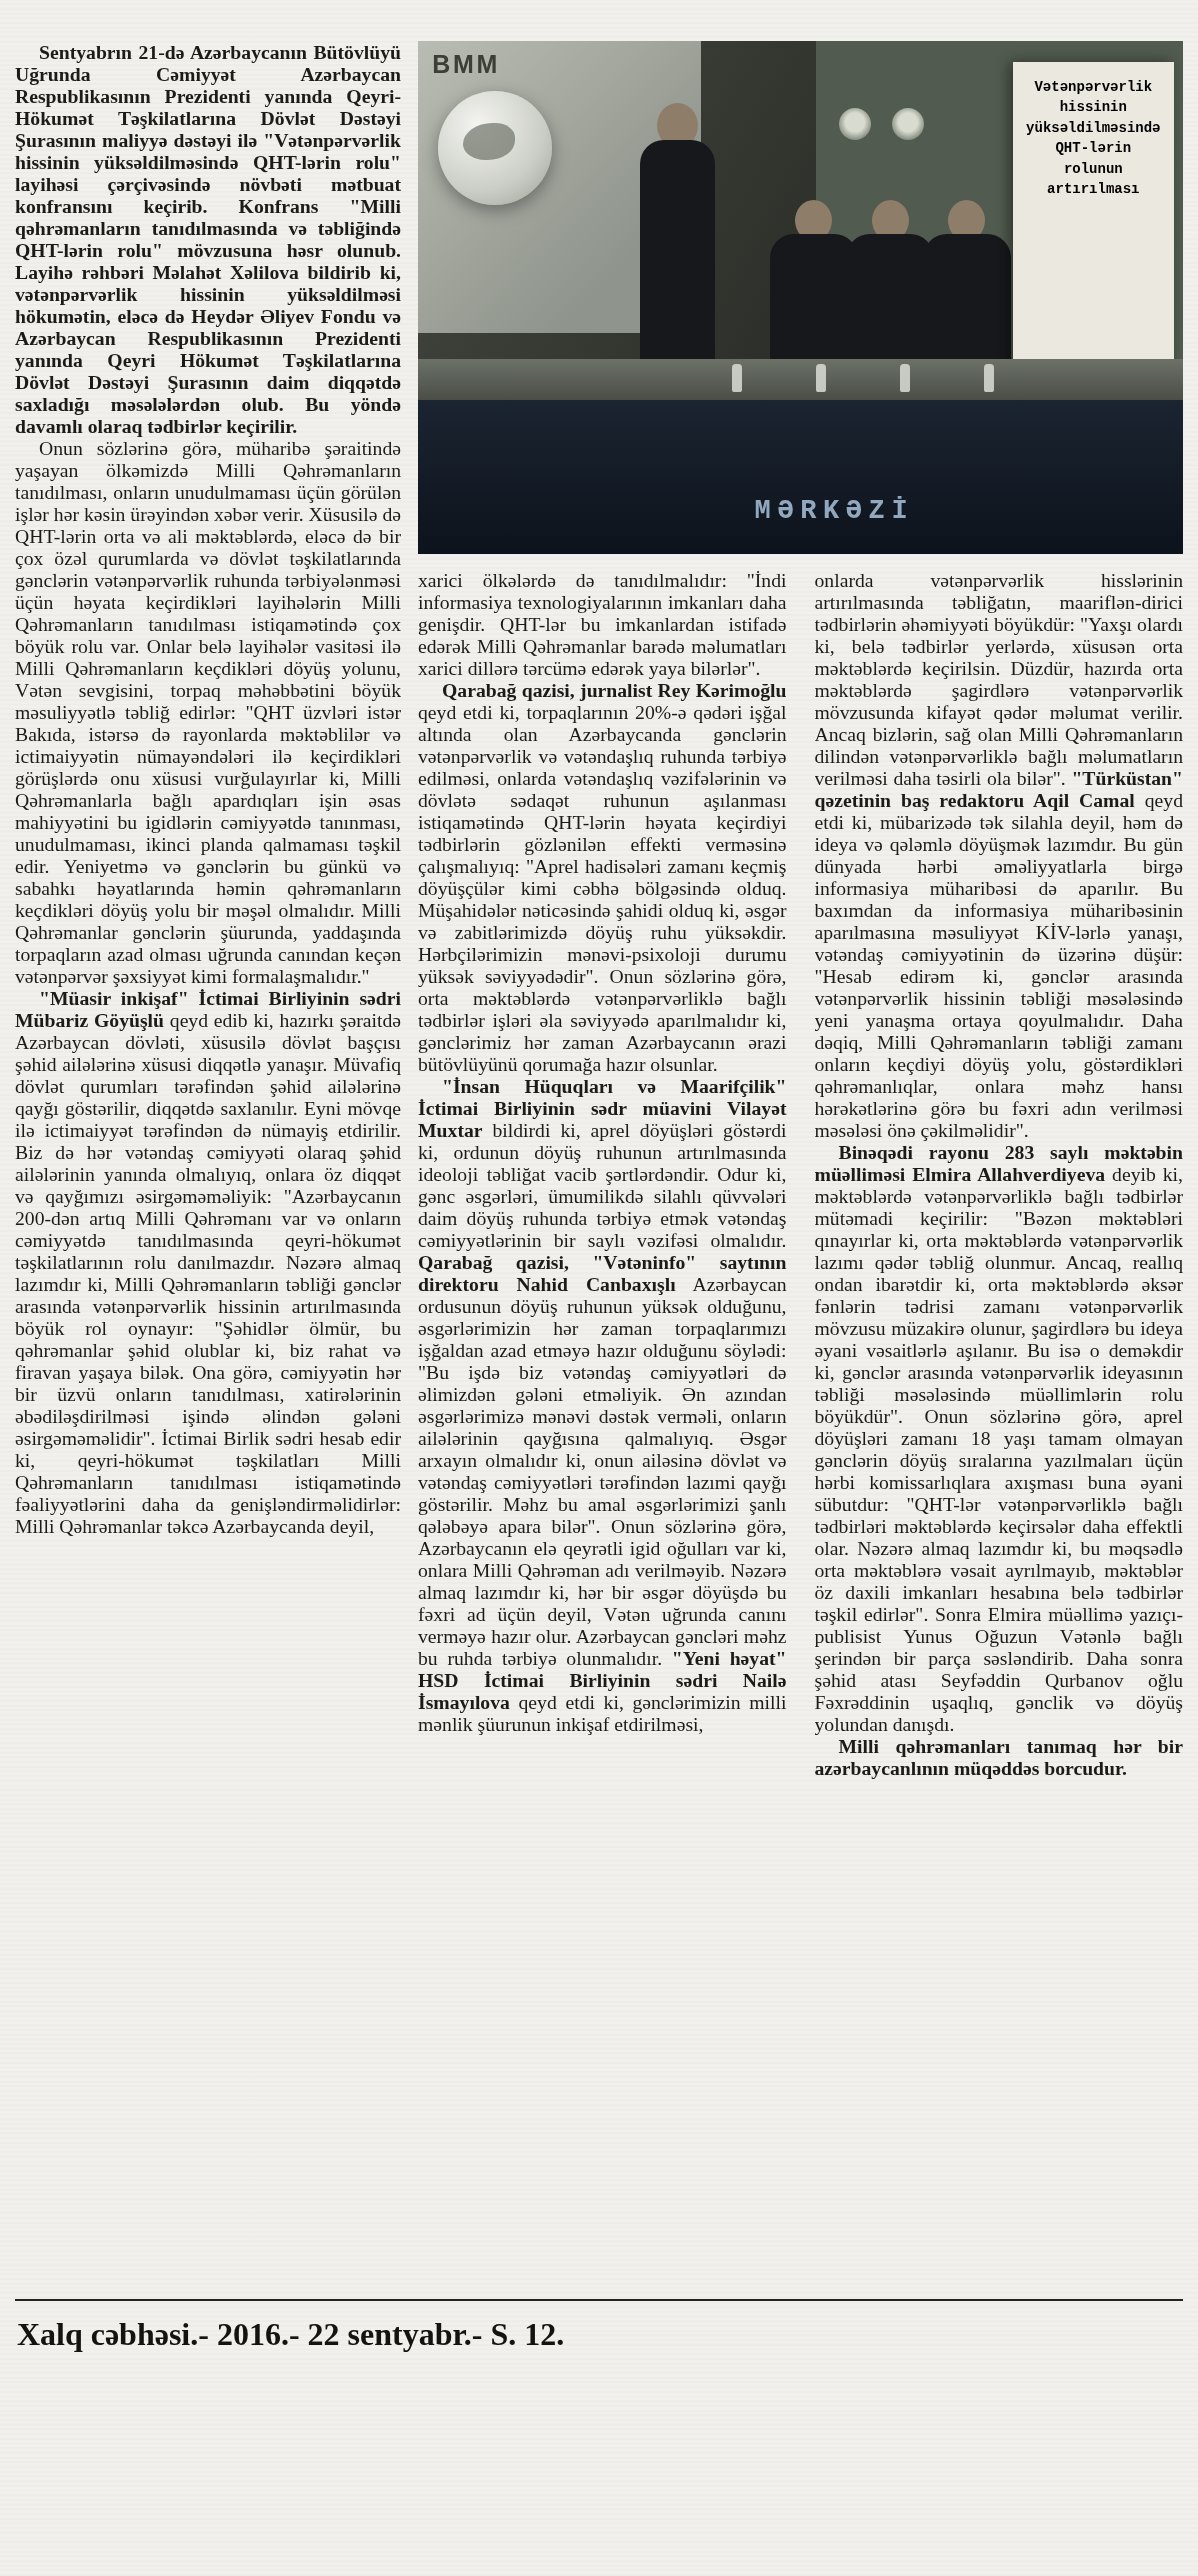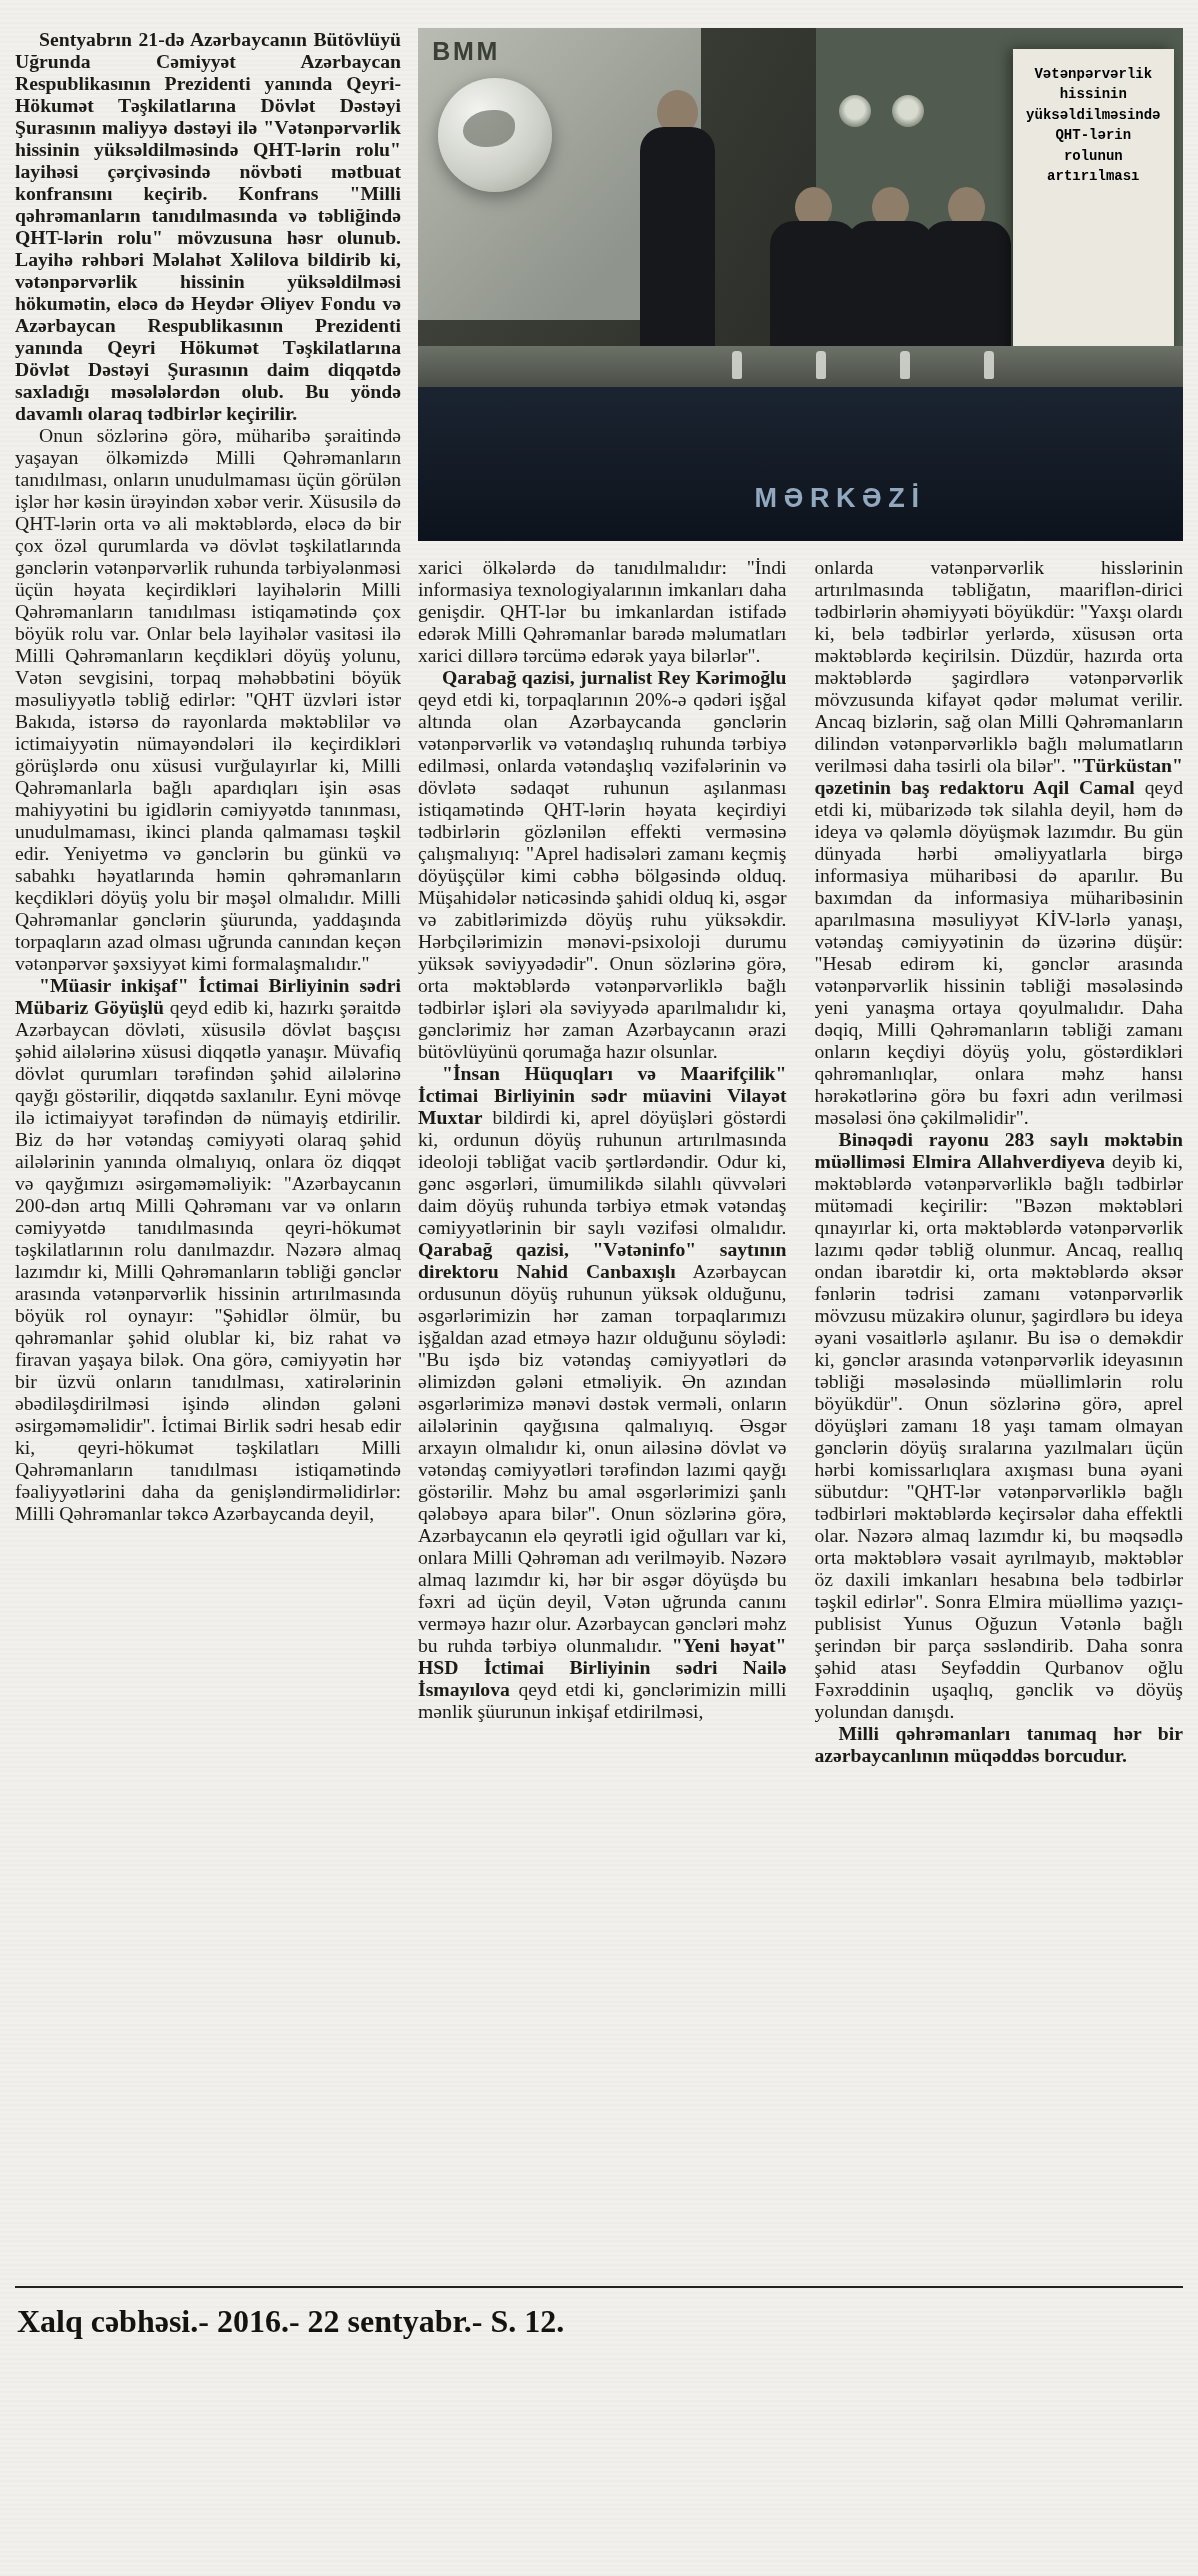--- a/index.html
+++ b/index.html
@@ -27,21 +27,21 @@
     font-size: 31px; line-height: 34px;
     color: #211f1b;
     white-space: nowrap; overflow: hidden;
   }
 
   
   .body-grid {
     display: grid;
     grid-template-columns: 386px 1fr;
     column-gap: 17px;
-    margin-top: 13px;
+    margin-top: 26px;
     height: 2247px;
     overflow: hidden;
   }
   .col {
     font-size: 19.7px; line-height: 22px;
     text-align: justify;
     overflow: hidden;
   }
   .para { margin: 0; text-indent: 24px; }
   .para.noindent { text-indent: 0; }
@@ -150,21 +150,21 @@
     z-index: 5;
   }
   .tbl-txt1 {
     position: absolute; left: 4%; top: 16%;
     font-family: "Liberation Sans", sans-serif;
     font-weight: bold; font-size: 37px; letter-spacing: 8.4px;
     color: #b7cee5; opacity: .88; white-space: nowrap;
   }
   .tbl-txt2 {
     position: absolute; left: 44%; top: 62%;
-    font-family: Liberation Sans, sans-serif;
+    font-family: Liberation Mono, monospace;
     font-weight: bold; font-size: 27px; letter-spacing: 6.6px;
     color: #a9c2da; opacity: .85;
   }
 
   
   .citation {
     margin: 11.2px 15px 0;
     border-top: 2.8px solid #26231f;
     padding: 15px 0 0 1.9px;
     font-weight: bold; font-size: 32px;

